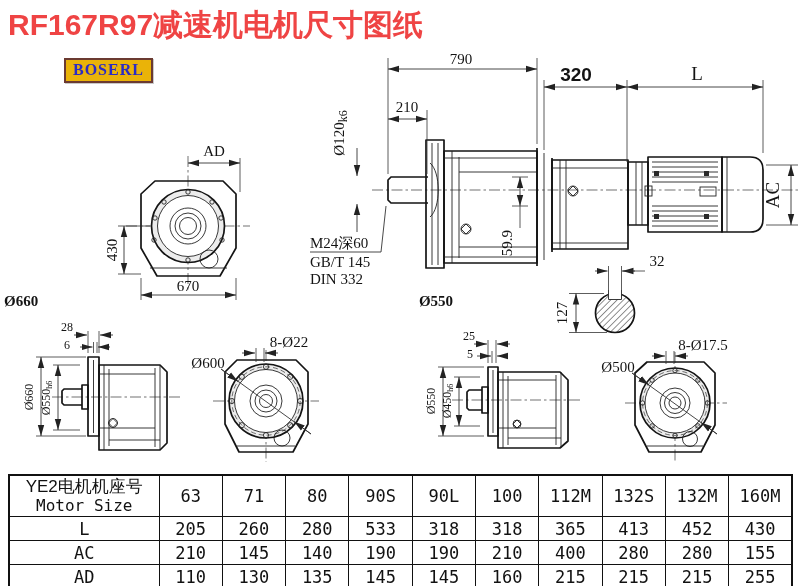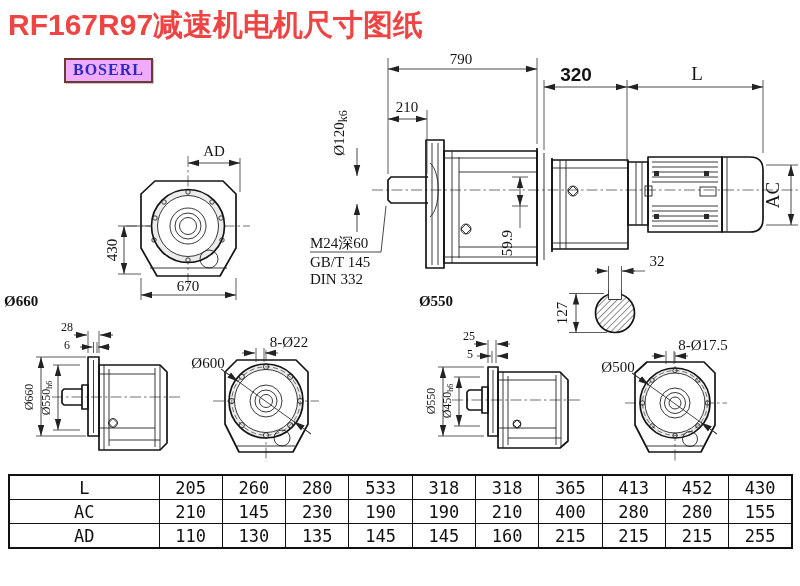--- a/index.html
+++ b/index.html
@@ -2,21 +2,21 @@
 <html><head>
 <meta charset="utf-8">
 <style>
   html,body{margin:0;padding:0;}
   body{width:800px;height:586px;position:relative;background:#fff;overflow:hidden;
        font-family:"Liberation Sans",sans-serif;}
   .title{position:absolute;left:8px;top:5px;font-size:30px;font-weight:bold;
          color:#ef4444;white-space:nowrap;}
   .logo{position:absolute;left:64px;top:58px;border:2px solid #6b3a31;
         color:#2b2bc4;font:bold 16px "Liberation Serif",serif;padding:1px 7px 2px;
-        letter-spacing:1px;background:#f0abfc;box-shadow:1px 1px 0 #c9c9c9;text-align:center;}
+        letter-spacing:1px;background:#eab308;box-shadow:1px 1px 0 #c9c9c9;text-align:center;}
   svg.draw{position:absolute;left:0;top:0;}
   
   .ol {fill:none;stroke:#141414;stroke-width:1.7;stroke-linejoin:round;}
   .olf{fill:#ececec;stroke:#141414;stroke-width:1.7;}
   .ilw{fill:#ffffff;stroke:#222;stroke-width:0.9;}
   .il {fill:none;stroke:#222;stroke-width:0.9;}
   .dim{fill:none;stroke:#333;stroke-width:0.9;}
   .ext{fill:none;stroke:#333;stroke-width:0.8;}
   .cl {fill:none;stroke:#333;stroke-width:0.7;stroke-dasharray:11 3 2.5 3;}
   .bc {fill:none;stroke:#333;stroke-width:0.7;stroke-dasharray:5 3;}
@@ -360,38 +360,54 @@
   </g>
 </svg>
 
 <div class="tablewrap">
   <table>
     <colgroup>
       <col style="width:150px">
       <col span="10">
     </colgroup>
     <tbody id="size-table-body">
+        <tr class="hdr">
+          <td class="hd">
+            <div class="cn">YE2电机机座号</div>
+            <div class="mono">Motor Size</div>
+          </td>
+          <td>63</td>
+          <td>71</td>
+          <td>80</td>
+          <td>90S</td>
+          <td>90L</td>
+          <td>100</td>
+          <td>112M</td>
+          <td>132S</td>
+          <td>132M</td>
+          <td>160M</td>
+        </tr>
         <tr>
           <td>L</td>
           <td>205</td>
           <td>260</td>
           <td>280</td>
           <td>533</td>
           <td>318</td>
           <td>318</td>
           <td>365</td>
           <td>413</td>
           <td>452</td>
           <td>430</td>
         </tr>
         <tr>
           <td>AC</td>
           <td>210</td>
           <td>145</td>
-          <td>230</td>
+          <td>140</td>
           <td>190</td>
           <td>190</td>
           <td>210</td>
           <td>400</td>
           <td>280</td>
           <td>280</td>
           <td>155</td>
         </tr>
         <tr>
           <td>AD</td>

